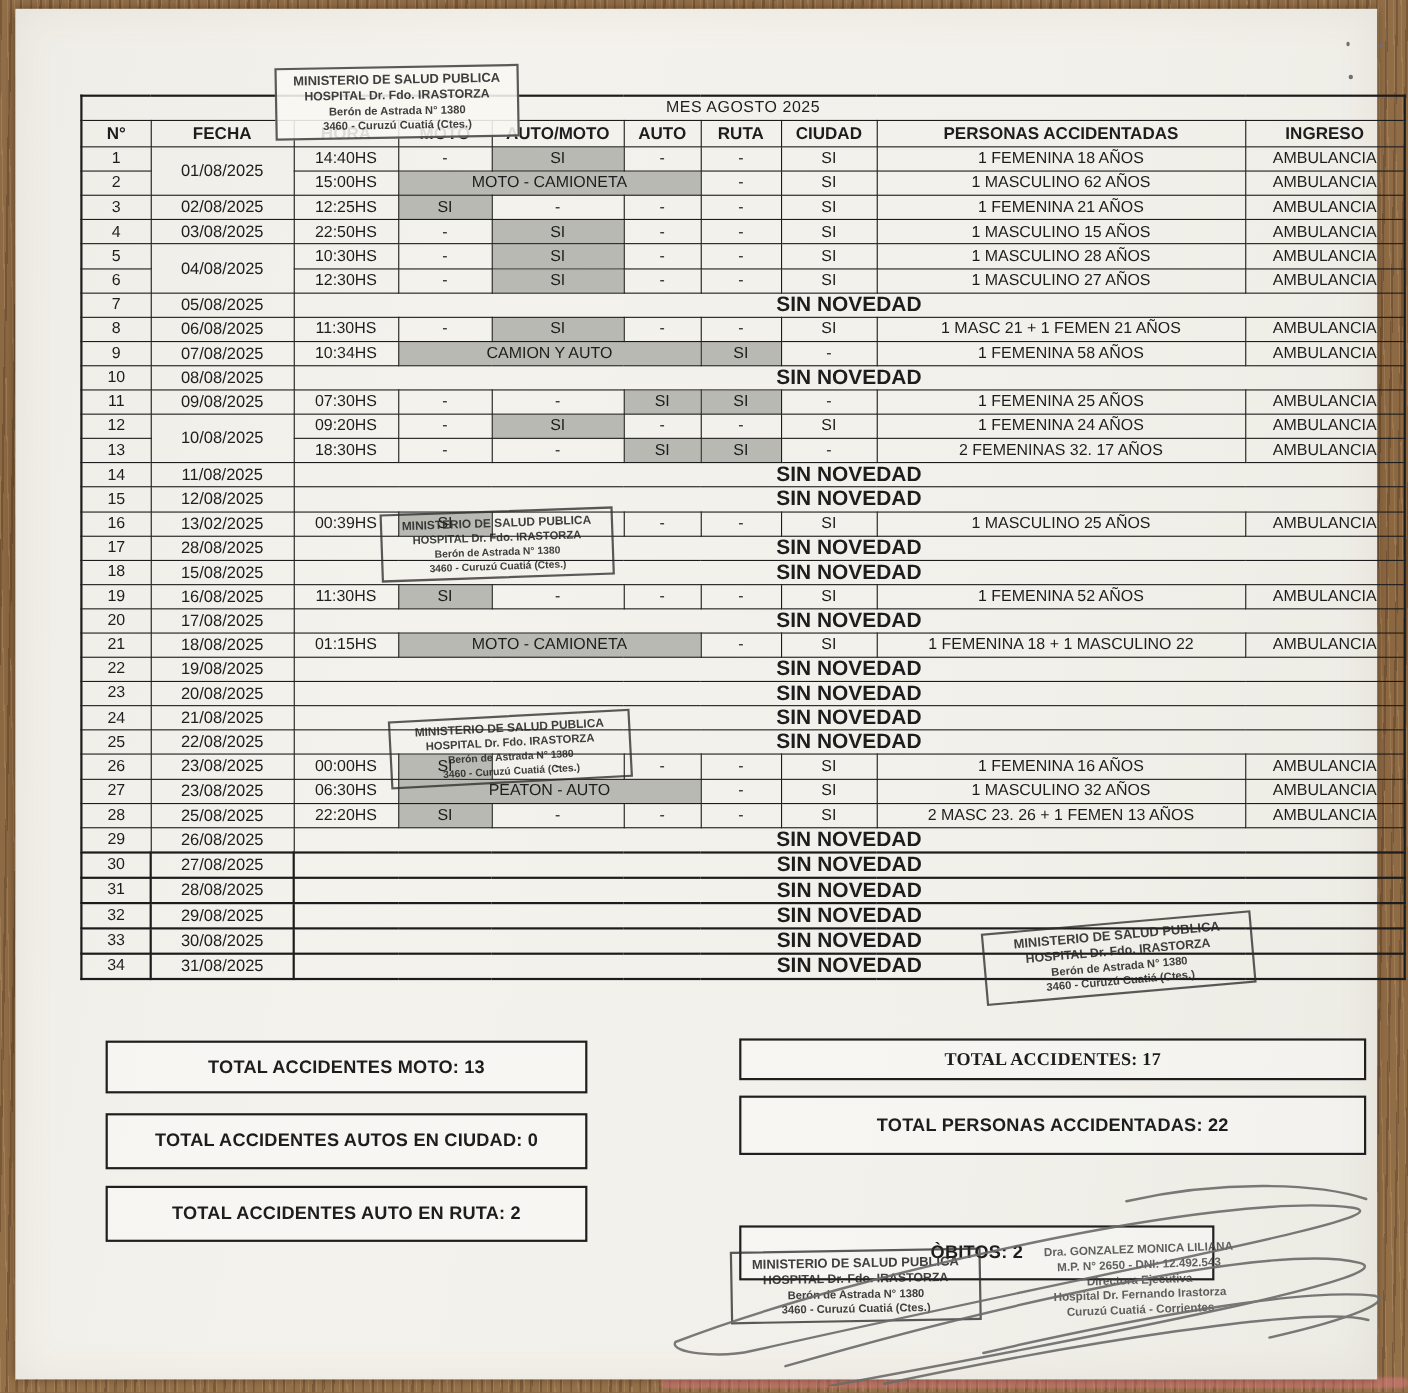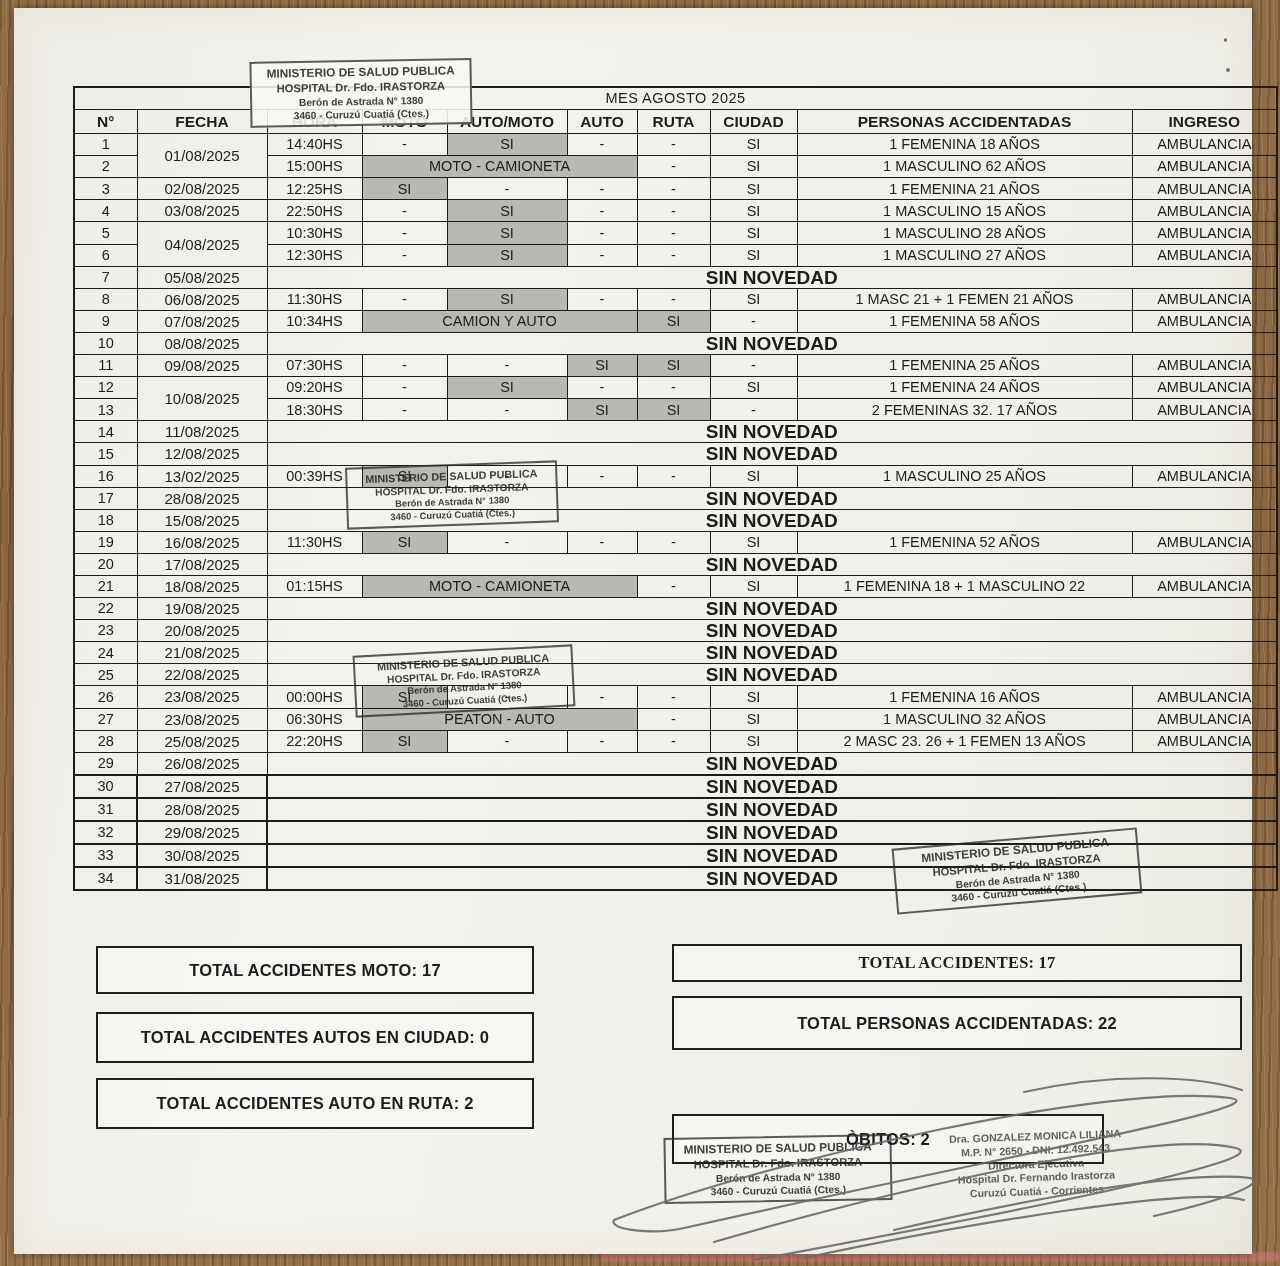--- a/index.html
+++ b/index.html
@@ -418,21 +418,21 @@
     <div class="l4">3460 - Curuzú Cuatiá (Ctes.)</div>
   </div>
 
   <div class="stamp" style="left:880px;top:830px;width:232px;transform:rotate(-5deg);">
     <div class="l1">MINISTERIO DE SALUD PUBLICA</div>
     <div class="l2">HOSPITAL Dr. Fdo. IRASTORZA</div>
     <div class="l3">Berón de Astrada N° 1380</div>
     <div class="l4">3460 - Curuzú Cuatiá (Ctes.)</div>
   </div>
 
-  <div class="tbox" style="left:82px;top:938px;width:434px;height:44px;">TOTAL ACCIDENTES MOTO: 17</div>
+  <div class="tbox" style="left:82px;top:938px;width:434px;height:44px;">TOTAL ACCIDENTES MOTO: 13</div>
   <div class="tbox" style="left:82px;top:1004px;width:434px;height:47px;">TOTAL ACCIDENTES AUTOS EN CIUDAD: 0</div>
   <div class="tbox" style="left:82px;top:1070px;width:434px;height:47px;text-align:center;">TOTAL ACCIDENTES AUTO EN RUTA: 2</div>
 
   <div class="tbox" style="left:658px;top:936px;width:566px;height:34px;font-family:Liberation Serif, serif;">TOTAL ACCIDENTES: 17</div>
   <div class="tbox" style="left:658px;top:988px;width:566px;height:50px;text-align:right;">TOTAL PERSONAS ACCIDENTADAS: 22</div>
   <div class="tbox" style="left:658px;top:1106px;width:428px;height:46px;">ÒBITOS: 2</div>
 
   <div class="stamp" style="left:650px;top:1128px;width:214px;transform:rotate(-1deg);">
     <div class="l1">MINISTERIO DE SALUD PUBLICA</div>
     <div class="l2">HOSPITAL Dr. Fdo. IRASTORZA</div>

